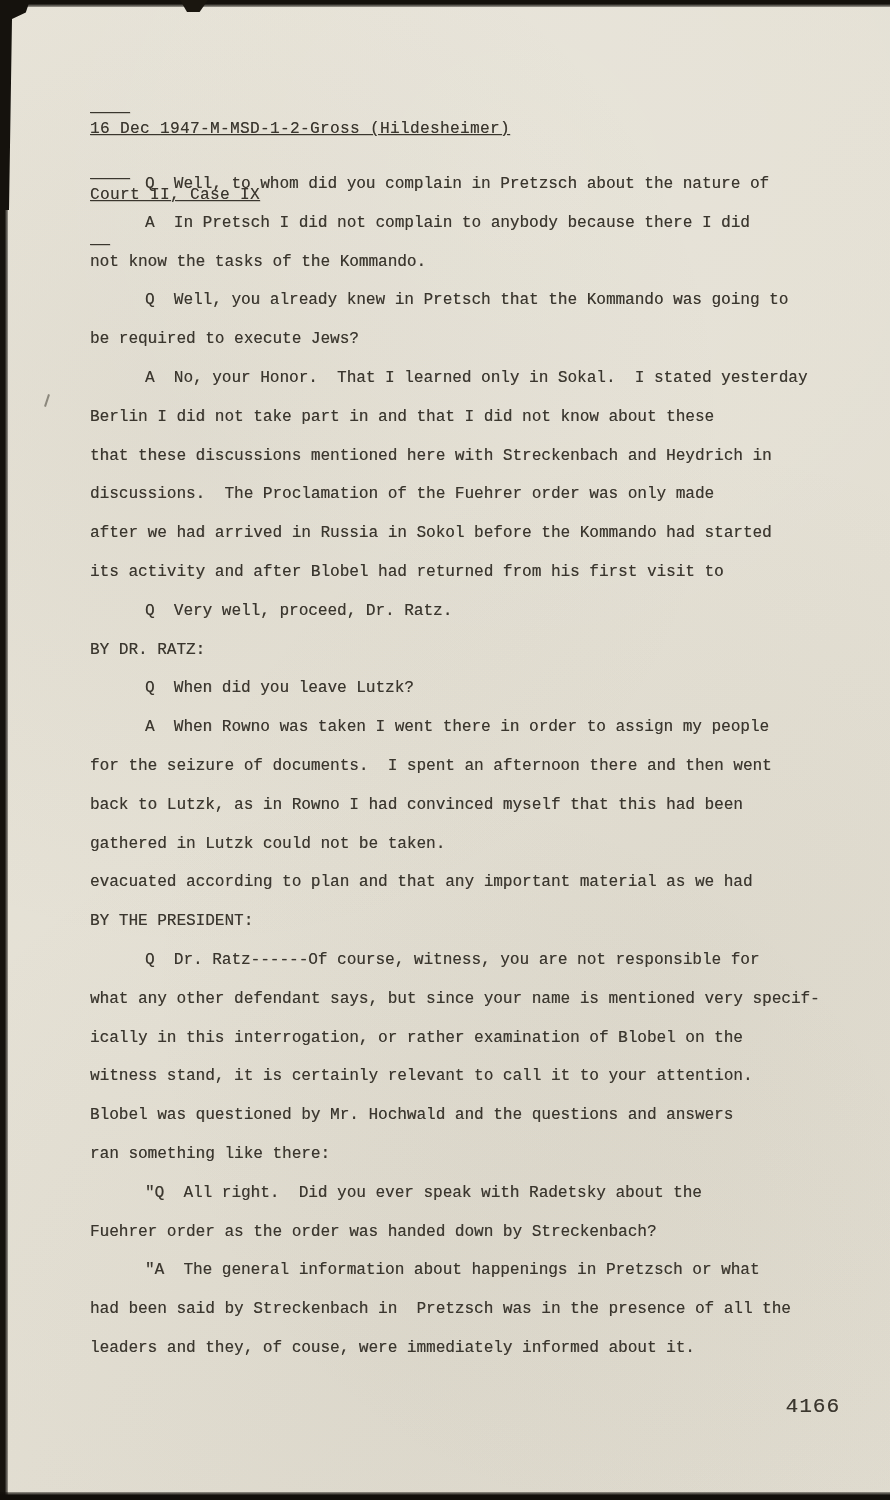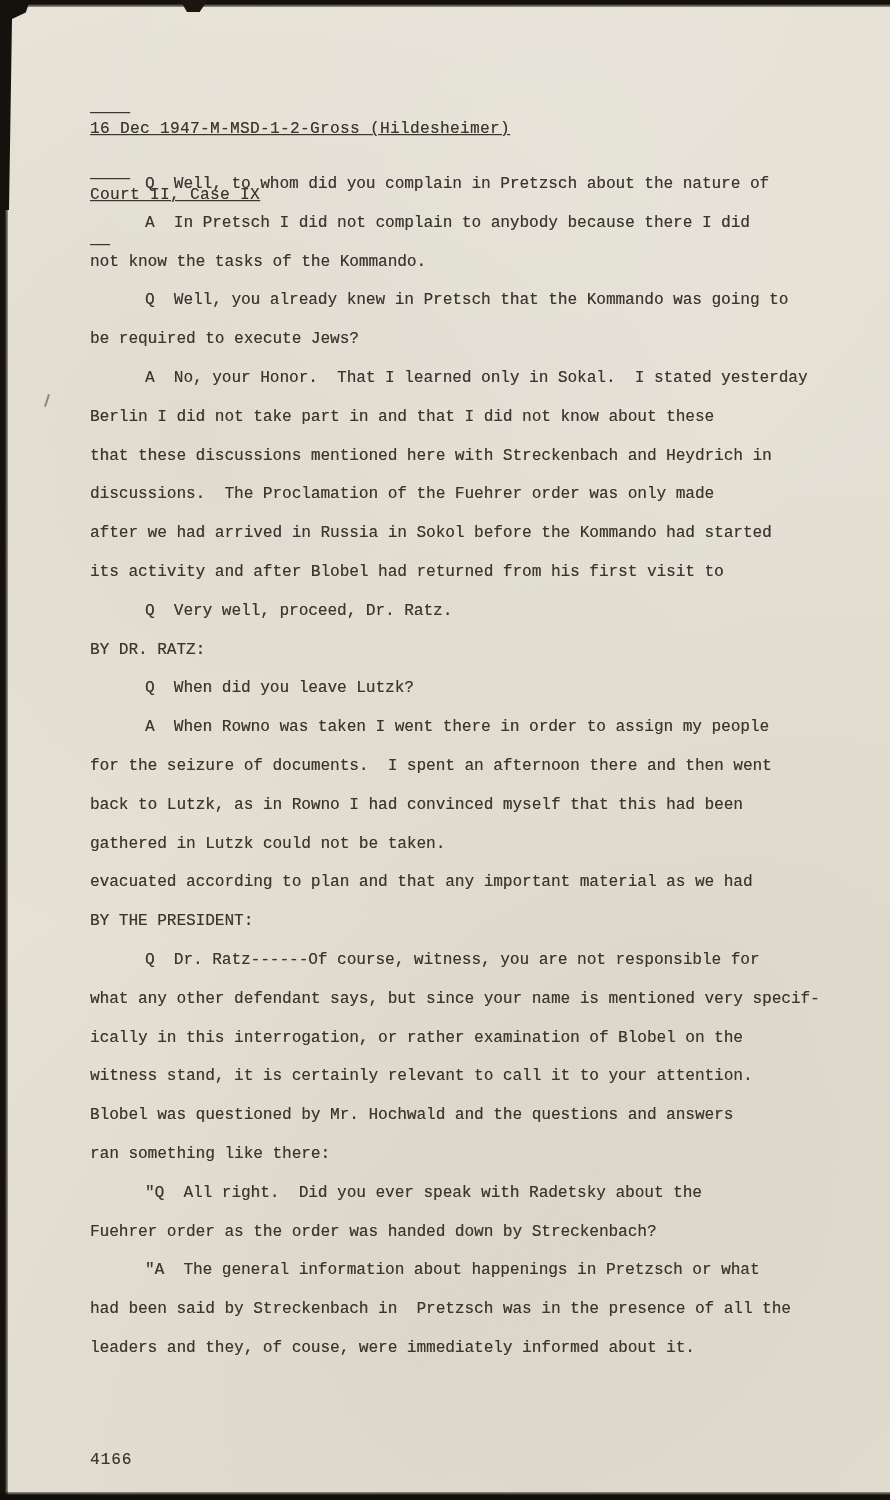--- a/index.html
+++ b/index.html
@@ -77,24 +77,24 @@
     white-space: pre;
     height: 38.8px;
   }
   .line.indent {
     padding-left: 55px;
   }
 
   .pagenum {
     position: absolute;
     left: 90px;
-    top: 1441px;
+    top: 1388px;
     width: 750px;
-    text-align: left;
-    font-size: 16px;
+    text-align: right;
+    font-size: 21px;
     line-height: 38.8px;
     letter-spacing: 1px;
     text-shadow: 0.3px 0.4px 0.6px rgba(55,50,42,0.55);
   }
 
   
   .stray-mark {
     position: absolute;
     left: 46px;
     top: 394px;

